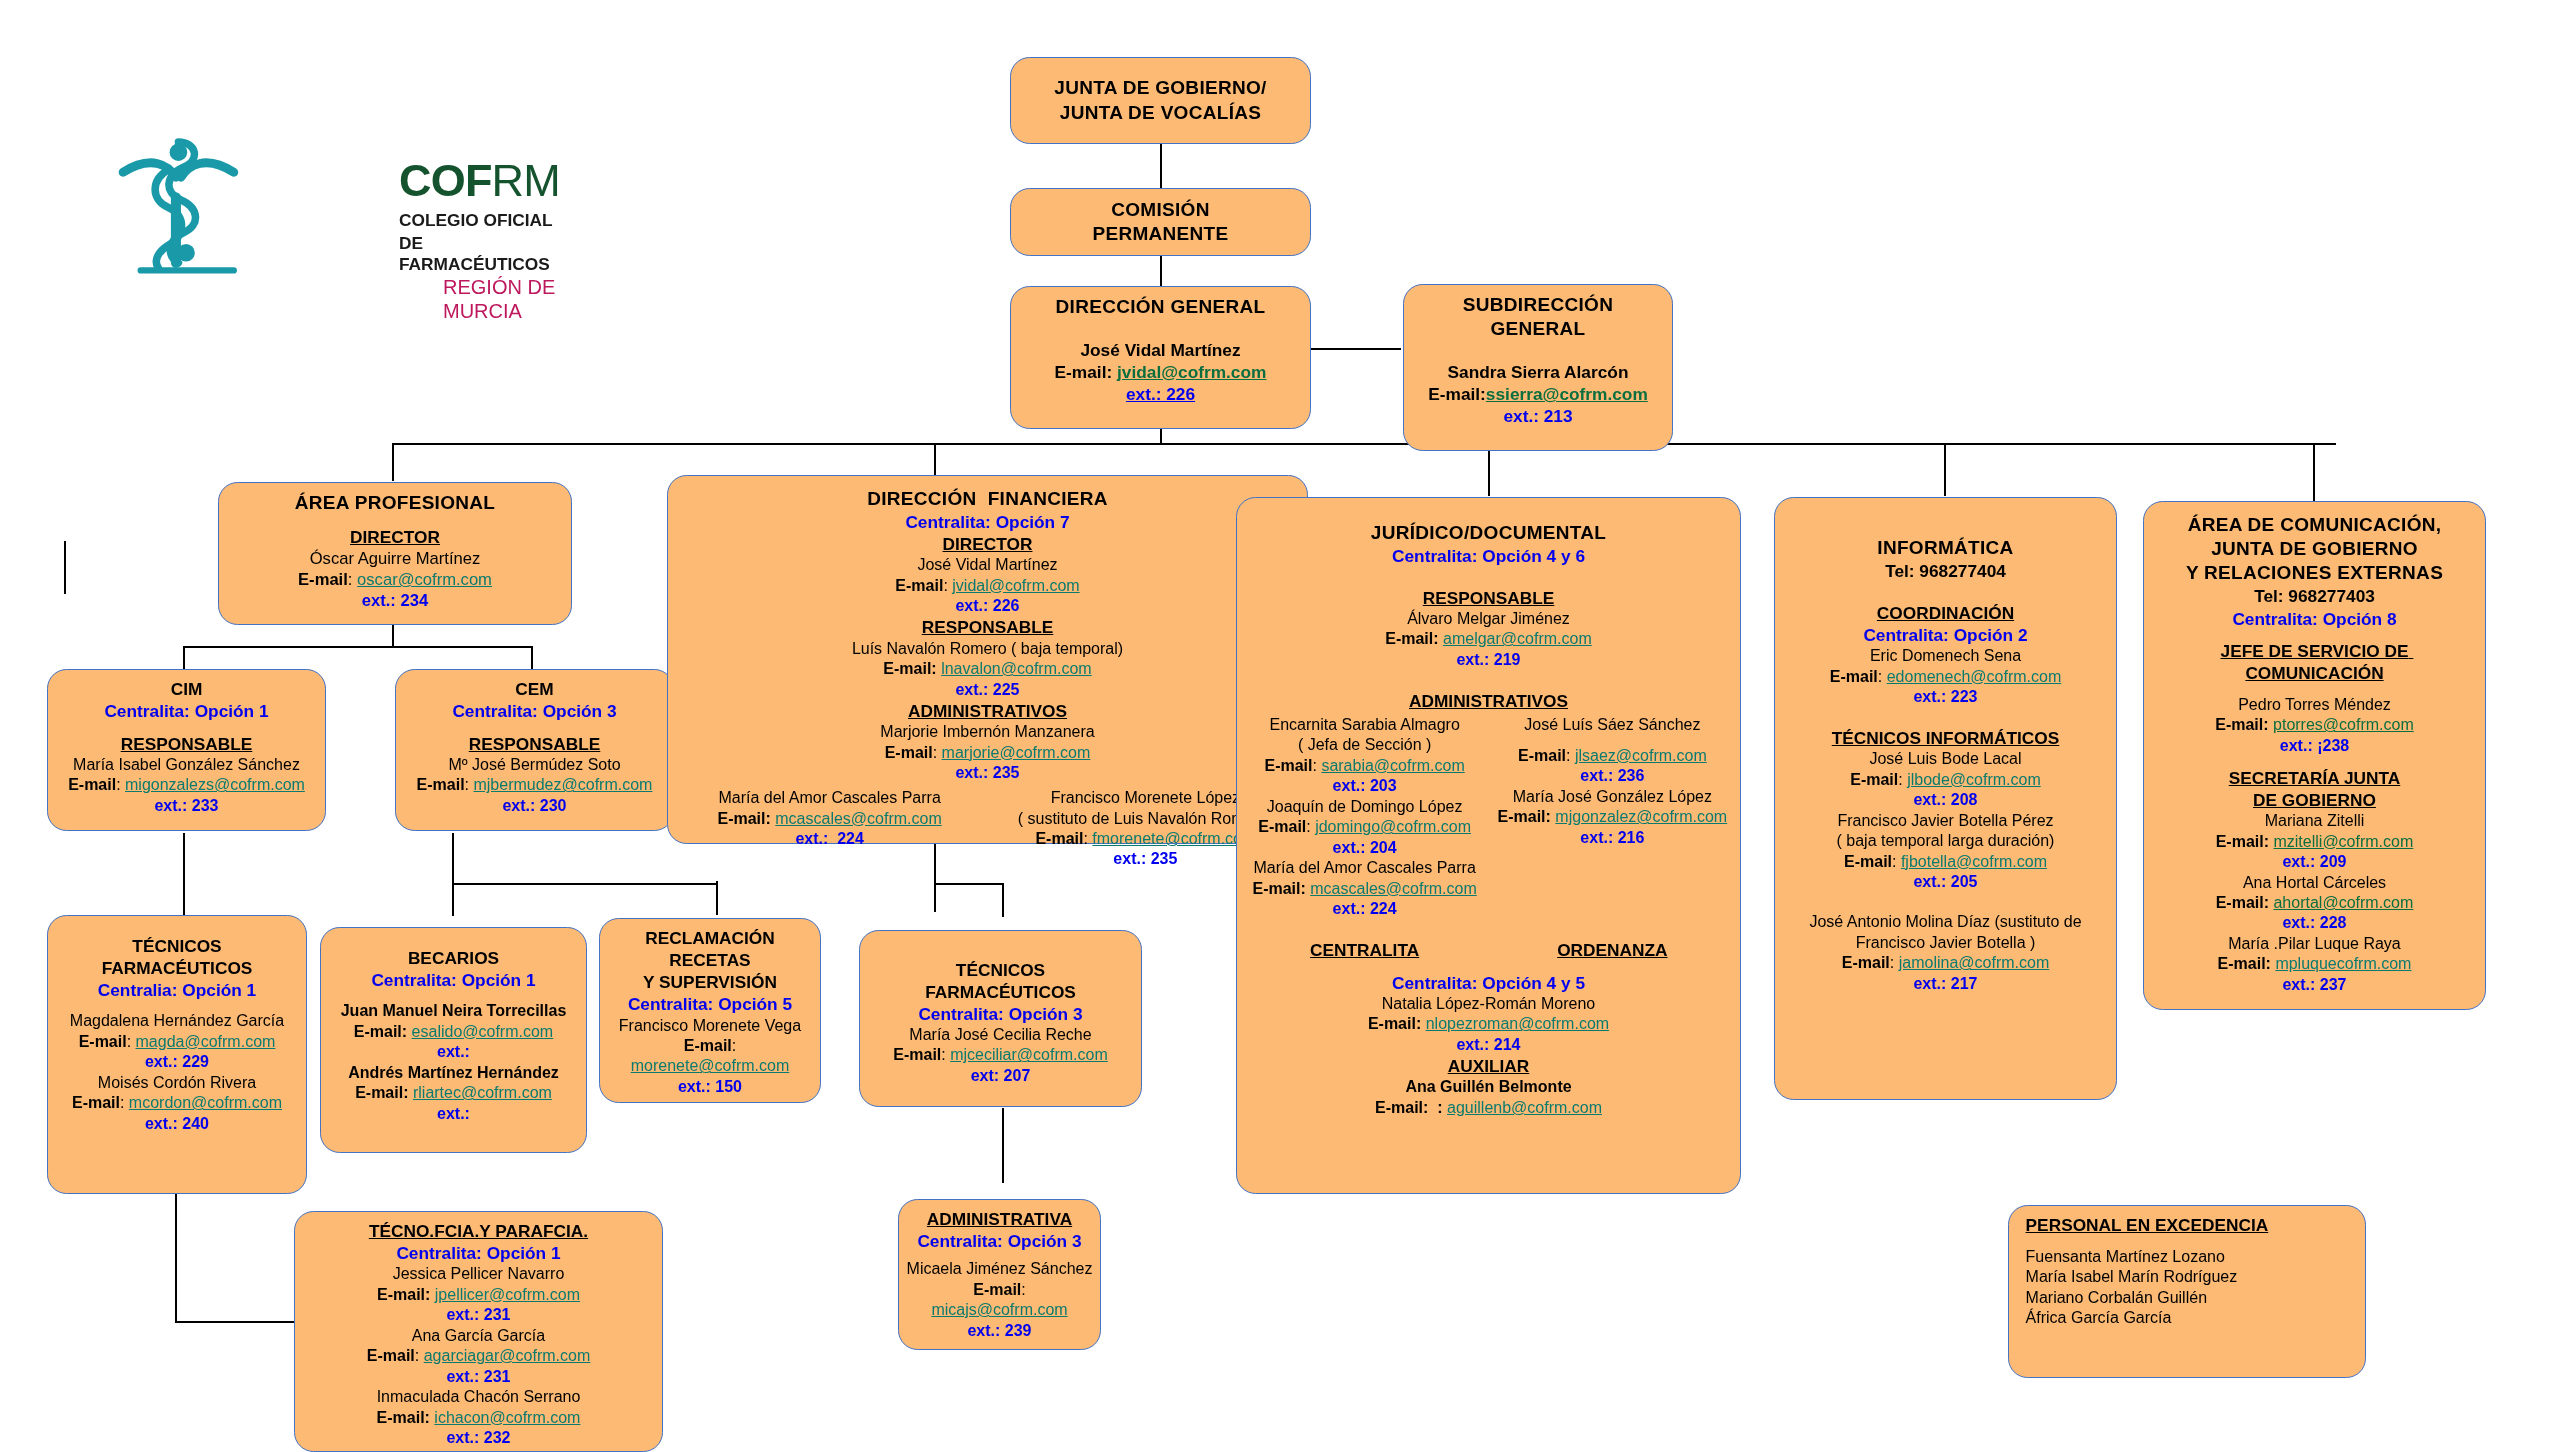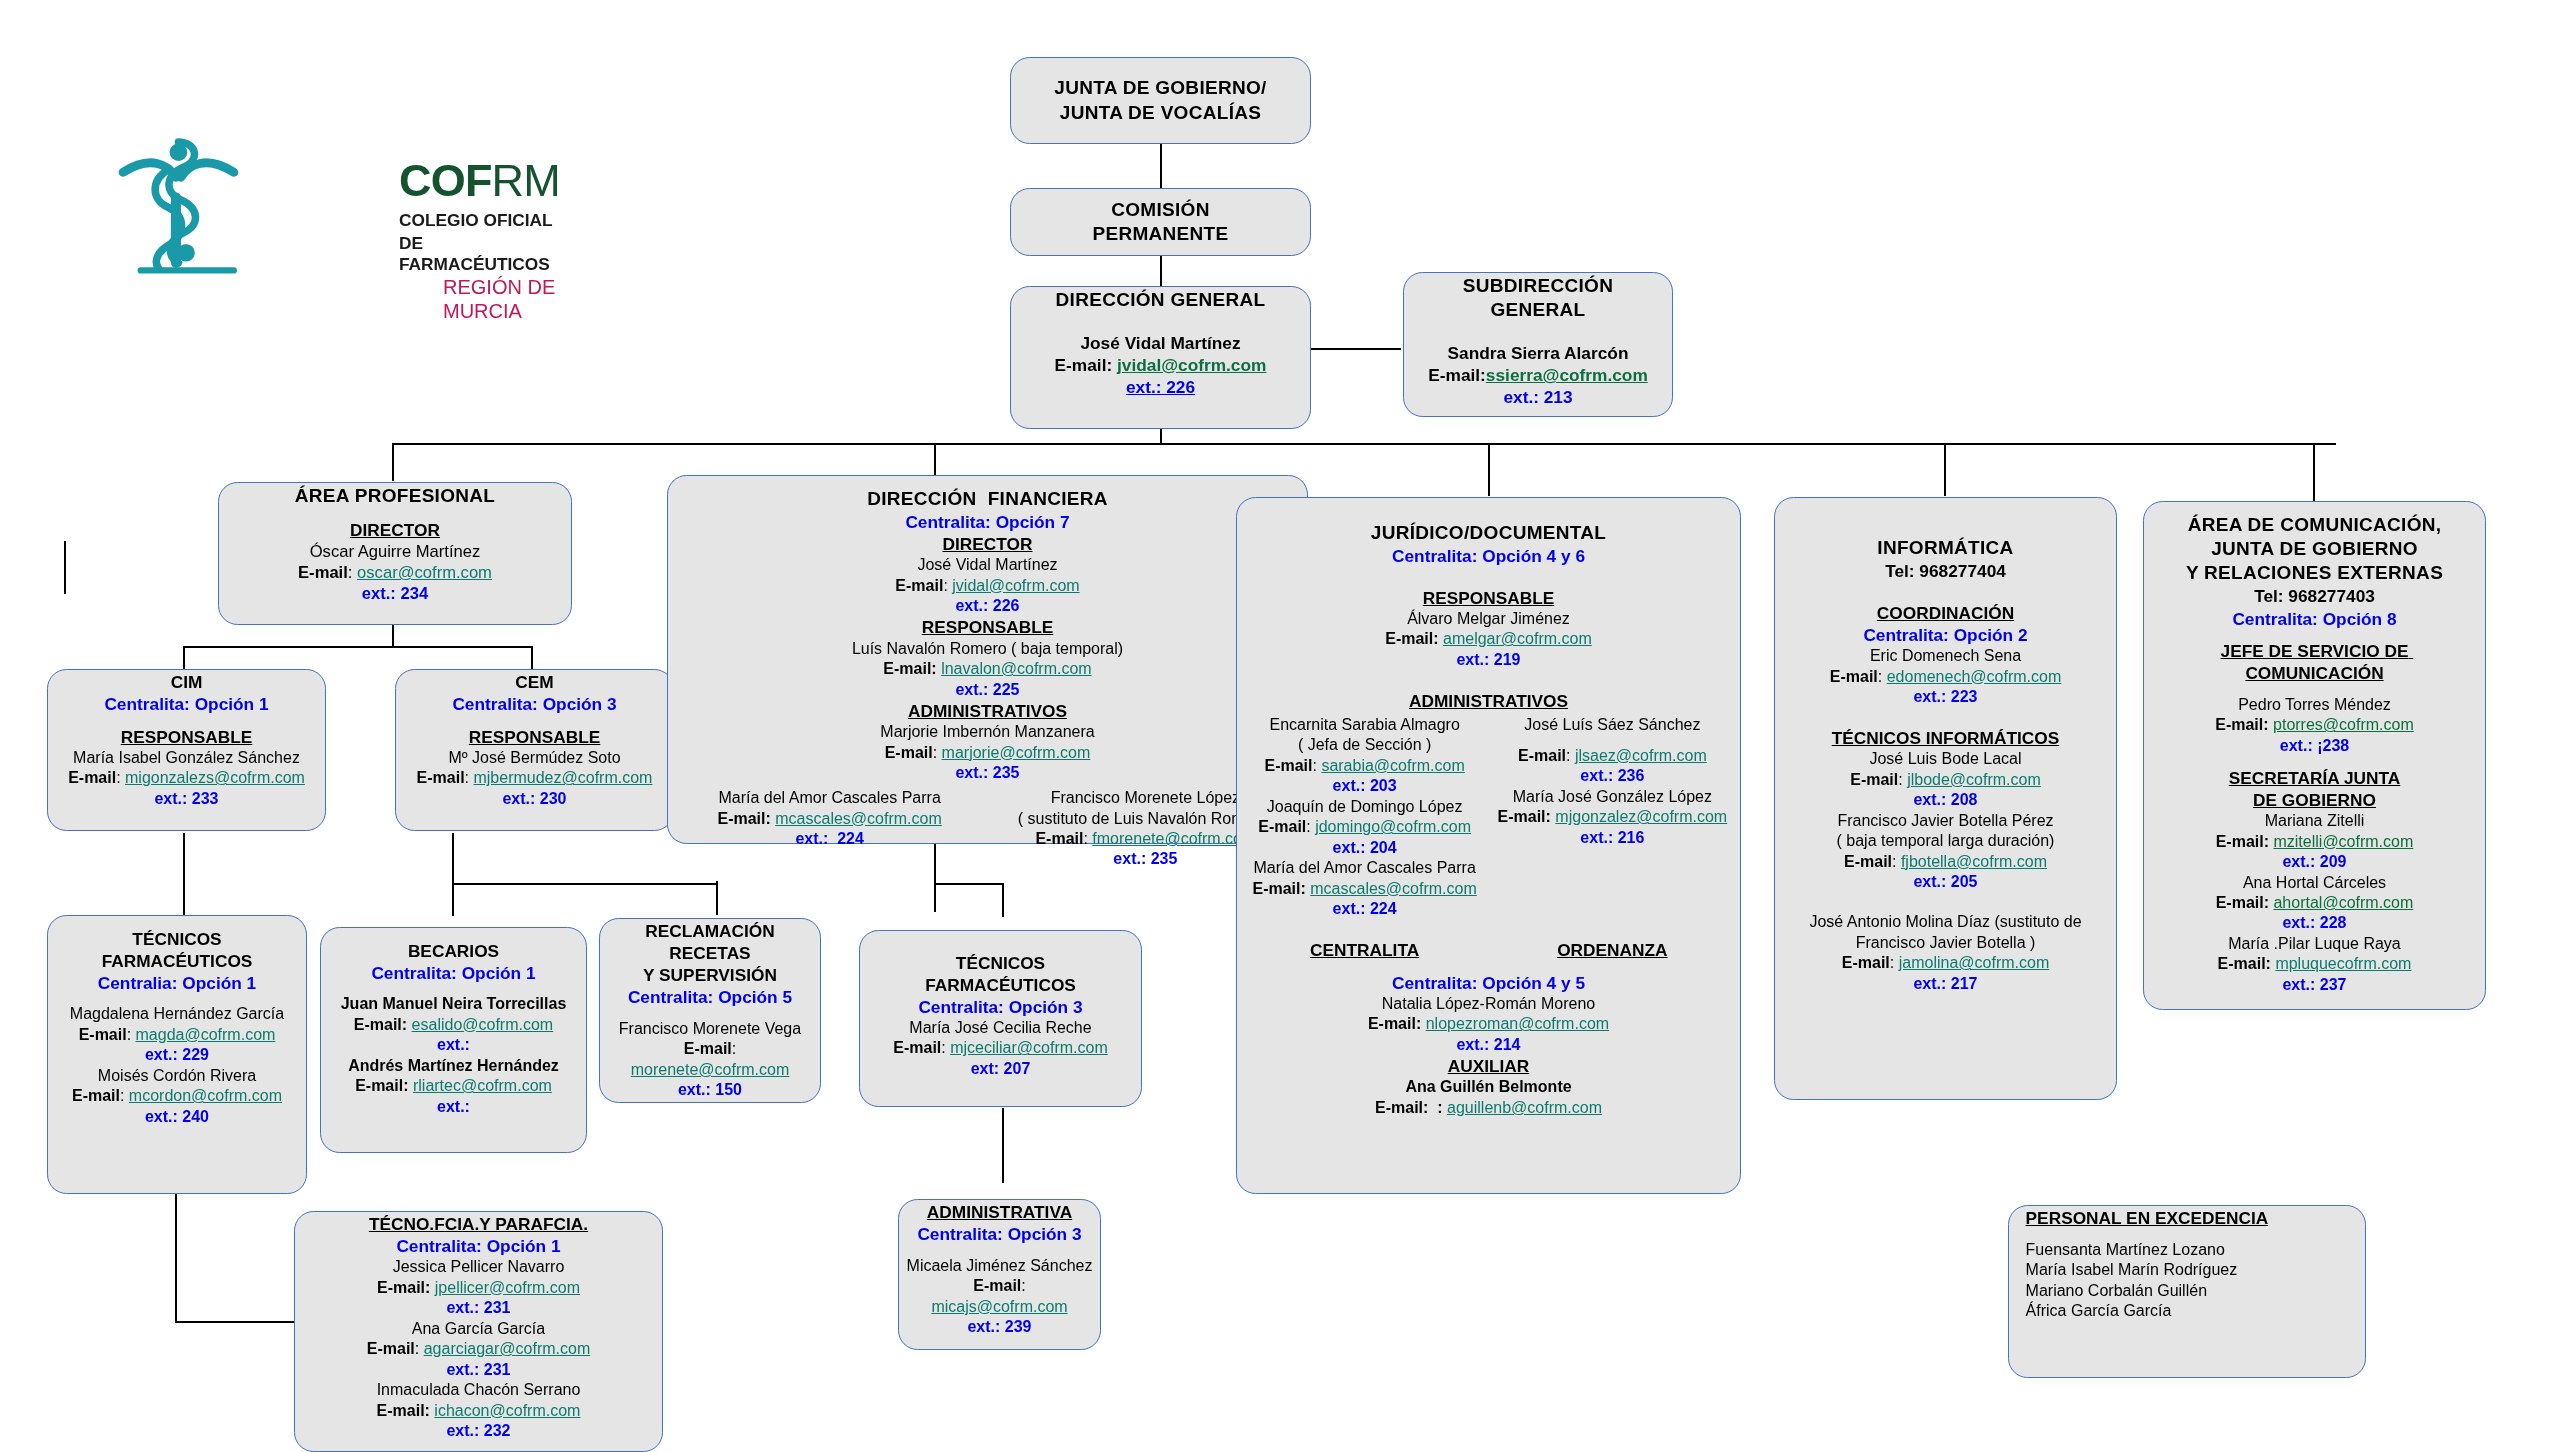--- a/index.html
+++ b/index.html
@@ -1,22 +1,22 @@
 <!DOCTYPE html>
 <html style="font-size:12px"><head>
 <meta charset="utf-8">
 <style>
   html,body{margin:0;padding:0;background:#fff;}
   body{width:2563px;height:1453px;position:relative;
        font-family:"Liberation Sans","DejaVu Sans",sans-serif;
        color:#000;overflow:hidden;}
   .box{position:absolute;border:1.5px solid #4472c4;border-radius:19.6px;
-       background:#e5e5e5;box-sizing:border-box;text-align:center;
+       background:#fdba74;box-sizing:border-box;text-align:center;
        display:flex;flex-direction:column;justify-content:flex-start;
-       align-items:center;padding:1px 6px;}
+       align-items:center;padding:8px 6px;}
   .ln{position:absolute;background:#000;}
   .h{height:1.5px;}
   .v{width:1.5px;}
   .t{display:block;line-height:1.28;white-space:pre-wrap;}
   .hd{font-weight:bold;font-size:19px;letter-spacing:0.3px;}
   .hd2{font-weight:bold;font-size:17.3px;}
   .ul{text-decoration:underline;}
   .blue{color:#0000ee;font-weight:bold;}
   .mail{color:#0b7a6e;text-decoration:underline;}
   .mailg{color:#0b6e3f;text-decoration:underline;}
@@ -99,21 +99,21 @@
 </div>
 
 <div class="box" style="left:1010px;top:286px;width:301px;height:143px;">
   <span class="t hd">DIRECCIÓN GENERAL</span>
   <div class="sp2"></div>
   <span class="t hd2">José Vidal Martínez</span>
   <span class="t hd2"><span class="lbl">E-mail:</span> <span class="mailg">jvidal@cofrm.com</span></span>
   <span class="t hd2 blue ul">ext.: 226</span>
 </div>
 
-<div class="box" style="left:1403px;top:272px;width:270px;height:145px;">
+<div class="box" style="left:1403px;top:284px;width:270px;height:167px;">
   <span class="t hd">SUBDIRECCIÓN  GENERAL</span>
   <div class="sp2"></div>
   <span class="t hd2">Sandra Sierra Alarcón</span>
   <span class="t hd2"><span class="lbl">E-mail:</span><span class="mailg">ssierra@cofrm.com</span></span>
   <span class="t hd2 blue">ext.: 213</span>
 </div>
 
 <div class="box" style="left:218px;top:482px;width:354px;height:143px;">
   <span class="t hd">ÁREA PROFESIONAL</span>
   <div class="sp"></div>

